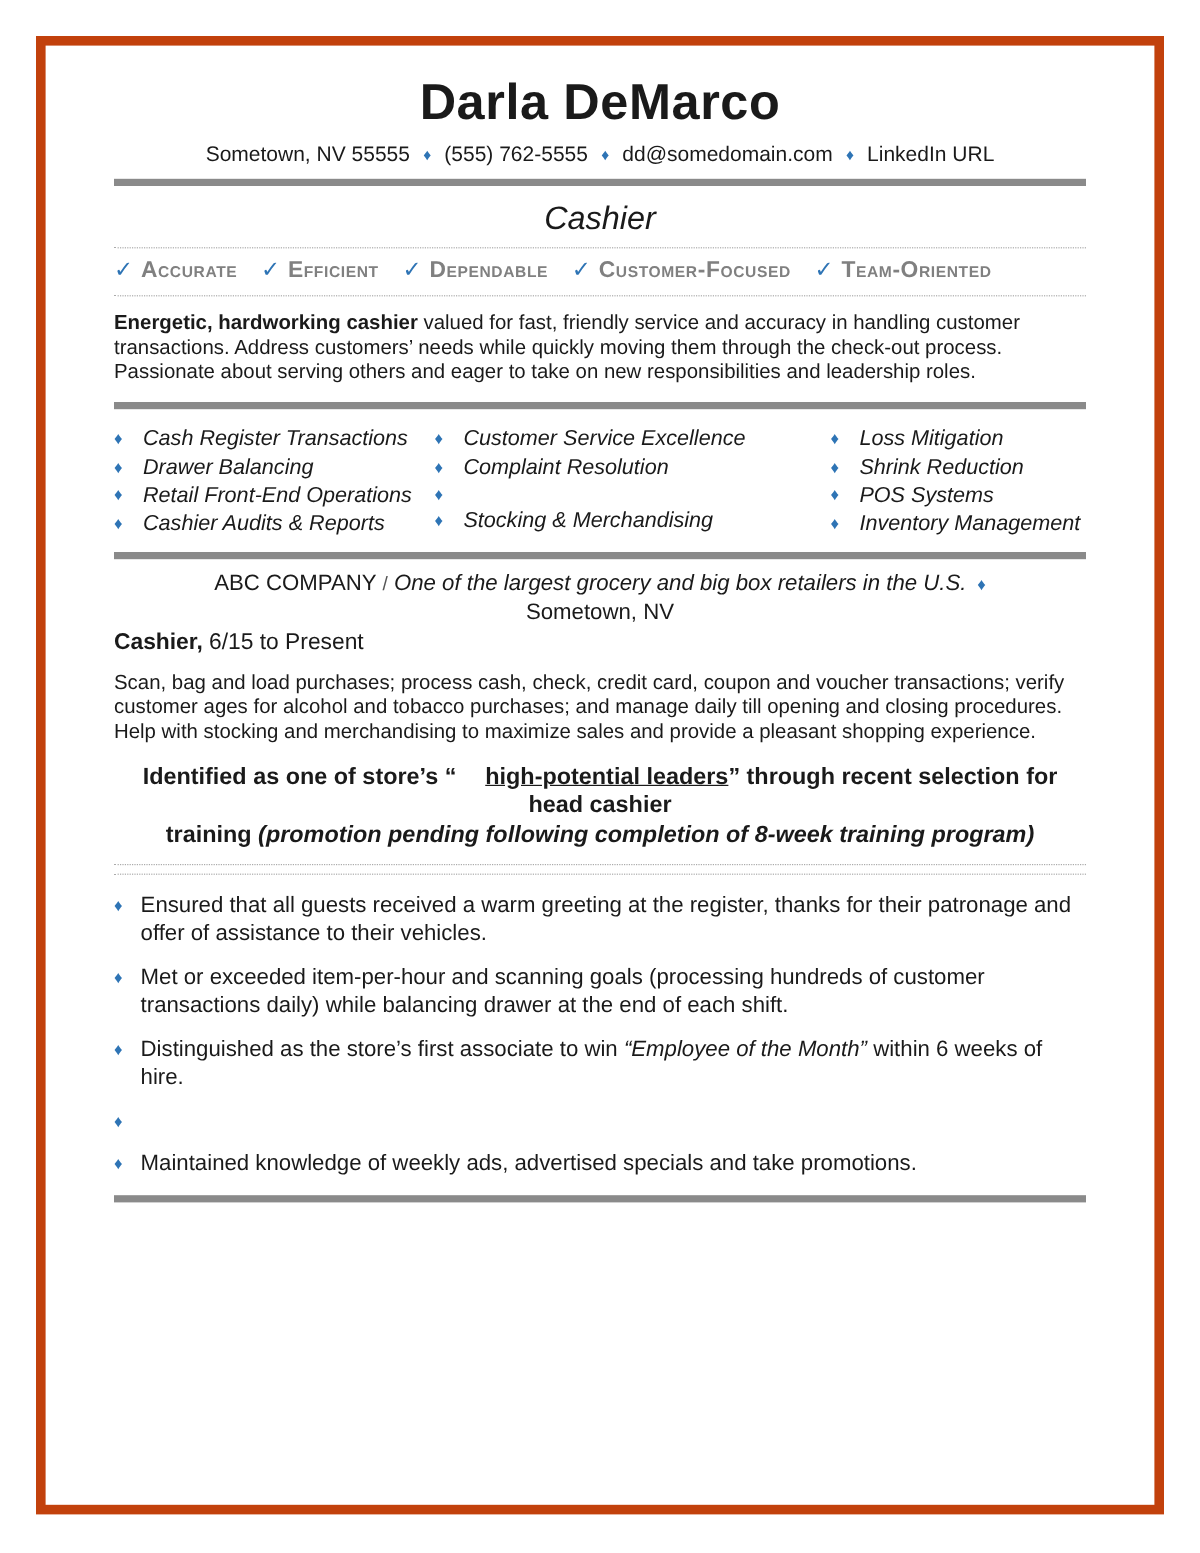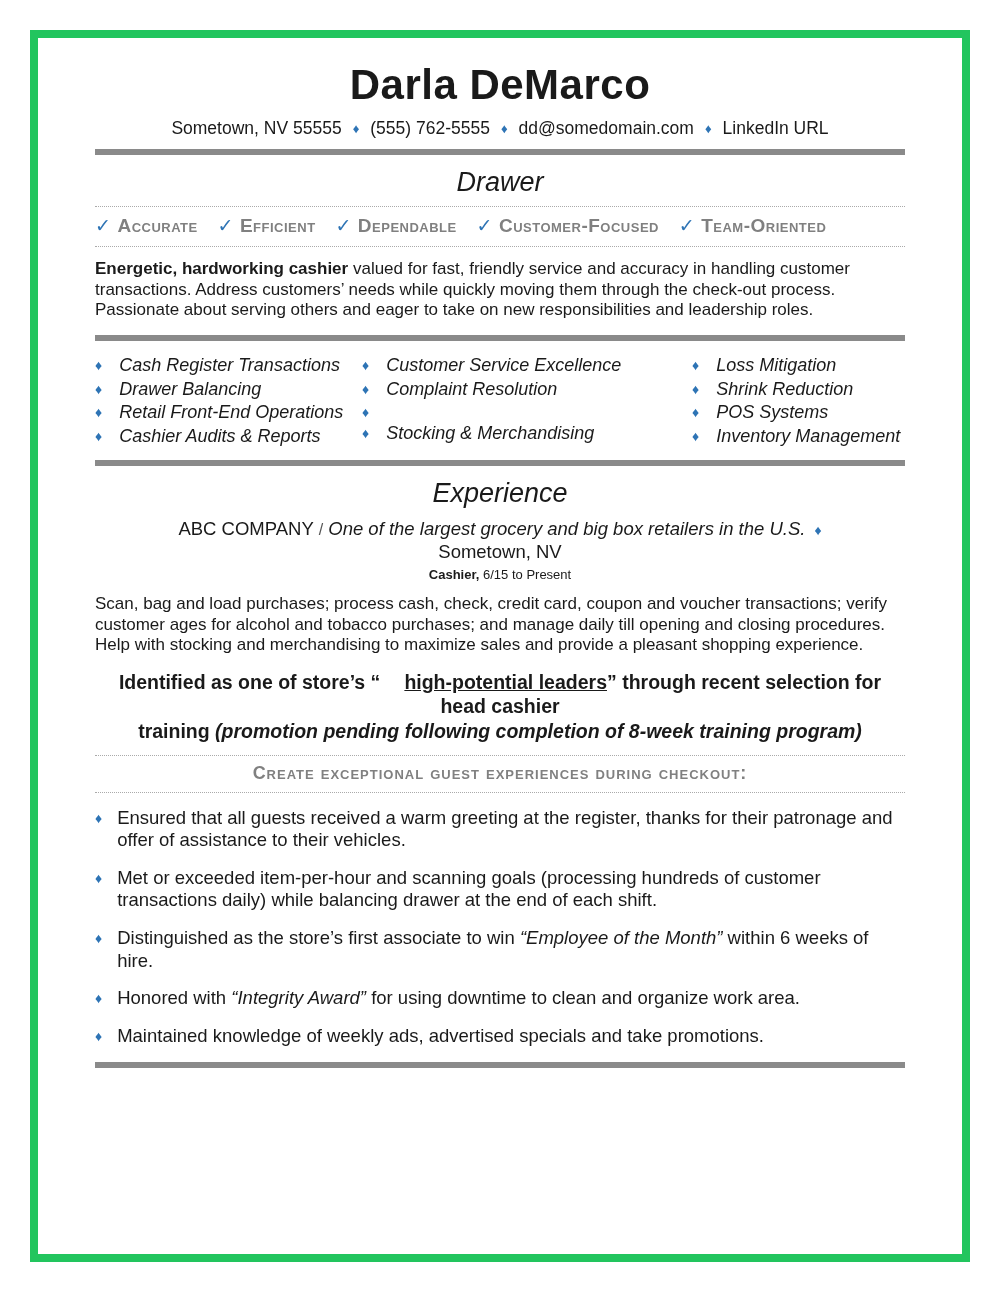--- a/index.html
+++ b/index.html
@@ -3,21 +3,21 @@
 <meta charset="utf-8">
 <style>
   html,body { margin:0; padding:0; }
   body {
     width:1000px; height:1294px; background:#ffffff;
     font-family:"Liberation Sans","DejaVu Sans",sans-serif;
     color:#1a1a1a; position:relative;
   }
   .frame {
     position:absolute; left:30px; top:30px; width:940px; height:1232px;
-    box-sizing:border-box; border:8px solid #22c55e; background:#ffffff;
+    box-sizing:border-box; border:8px solid #c2410c; background:#ffffff;
   }
   .content { box-sizing:border-box; padding:24px 57px 0 57px; }
 
   .name {
     text-align:center; font-size:42px; font-weight:bold;
     letter-spacing:0.5px; margin:0 0 10px 0; line-height:1.1;
   }
   .contact { text-align:center; font-size:17.5px; margin:0 0 10px 0; }
   .contact .sep { color:#2E74B5; font-size:13px; padding:0 11px; position:relative; top:-1px; }
 
@@ -44,21 +44,21 @@
   }
   .skill-list { list-style:none; margin:0; padding:0; }
   .skill-item { display:flex; margin:0 0 2px 0; line-height:1.2; }
   .diamond { color:#2E74B5; font-size:14px; flex:0 0 auto; padding-top:2px; }
   .skill-item .diamond { margin-right:17px; }
 
   .company-line { text-align:center; font-size:18.5px; line-height:1.25; margin:6px 0 0 0; }
   .company-line .slash { color:#555555; padding:0 5px; font-size:16px; }
   .company-line em { font-style:italic; }
   .company-line .diamond { padding-left:9px; }
-  .job-line { text-align:center; font-size:13px; margin:4px 0 0 0; }
+  .job-line { font-size:19px; margin:4px 0 0 0; }
 
   .highlight {
     text-align:center; font-weight:bold; font-size:19.5px;
     line-height:1.25; margin:14px 0 12px 0;
   }
   .highlight .u { text-decoration:underline;margin-left:24px; }
 
   .subheading {
     text-align:center; color:#808080; font-weight:bold; font-size:18px;
     font-variant:small-caps; letter-spacing:1px; margin:2px 0; line-height:1.2;
@@ -73,21 +73,21 @@
 
 <div class="frame">
   <div class="content">
 
     <h1 class="name">Darla DeMarco</h1>
     <div class="contact">
       <span>Sometown, NV 55555</span><span class="sep">♦</span><span>(555) 762-5555</span><span class="sep">♦</span><span>dd@somedomain.com</span><span class="sep">♦</span><span>LinkedIn URL</span>
     </div>
     <hr class="thick">
 
-    <h2 class="section-title">Drawer</h2>
+    <h2 class="section-title">Cashier</h2>
     <hr class="dotted">
     <div class="attrs">
       <span class="check">✓</span><span>Accurate</span>
       <span class="check">✓</span><span>Efficient</span>
       <span class="check">✓</span><span>Dependable</span>
       <span class="check">✓</span><span>Customer-Focused</span>
       <span class="check">✓</span><span>Team-Oriented</span>
     </div>
     <hr class="dotted">
 
@@ -144,53 +144,50 @@
             <span>POS Systems</span>
           </li>
         <li class="skill-item">
             <span class="diamond">♦</span>
             <span>Inventory Management</span>
           </li>
       </ul>
     </div>
     <hr class="thick">
 
-    <h2 class="section-title">Experience</h2>
     <p class="company-line">
       <span>ABC COMPANY</span><span class="slash">/</span><em>One of the largest grocery and big box retailers in the U.S.</em><span class="diamond">♦</span><br>
       <span>Sometown, NV</span>
     </p>
     <p class="job-line">
       <strong>Cashier,</strong>
       <span>6/15 to Present</span>
     </p>
     <p class="para">Scan, bag and load purchases; process cash, check, credit card, coupon and voucher transactions; verify customer ages for alcohol and tobacco purchases; and manage daily till opening and closing procedures. Help with stocking and merchandising to maximize sales and provide a pleasant shopping experience.</p>
 
     <p class="highlight"><strong><span>Identified as one of store’s “</span><span class="u">high-potential leaders</span><span>” through recent selection for head cashier</span><br><span>training </span><em>(promotion pending following completion of 8-week training program)</em></strong></p>
 
     <hr class="dotted">
-    <div class="subheading">Create exceptional guest experiences during checkout:</div>
     <hr class="dotted">
 
     <ul class="exp-bullets">
       <li>
           <span class="diamond">♦</span>
           <span><span>Ensured that all guests received a warm greeting at the register, thanks for their patronage and offer of assistance to their vehicles.</span><em></em><span></span></span>
         </li>
       <li>
           <span class="diamond">♦</span>
           <span><span>Met or exceeded item-per-hour and scanning goals (processing hundreds of customer transactions daily) while balancing drawer at the end of each shift.</span><em></em><span></span></span>
         </li>
       <li>
           <span class="diamond">♦</span>
           <span><span>Distinguished as the store’s first associate to win </span><em>“Employee of the Month”</em><span> within 6 weeks of hire.</span></span>
         </li>
       <li>
           <span class="diamond">♦</span>
-          <span><span>Honored with </span><em>“Integrity Award”</em><span> for using downtime to clean and organize work area.</span></span>
         </li>
       <li>
           <span class="diamond">♦</span>
           <span><span>Maintained knowledge of weekly ads, advertised specials and take promotions.</span><em></em><span></span></span>
         </li>
     </ul>
     <hr class="thick">
 
   </div>
 </div>

